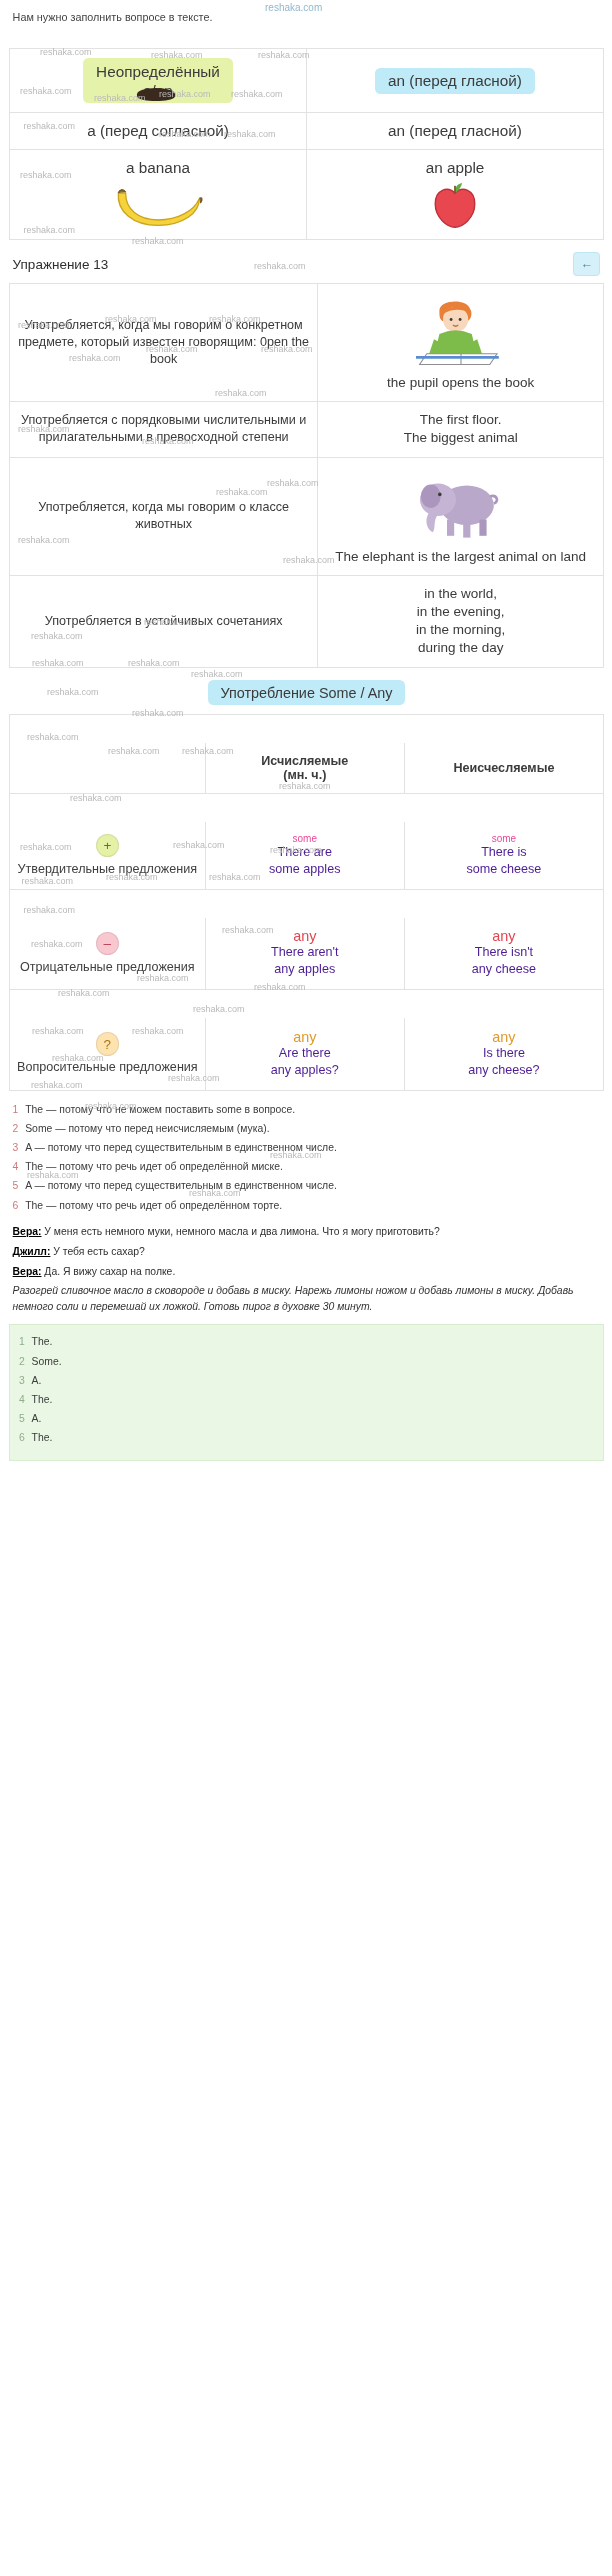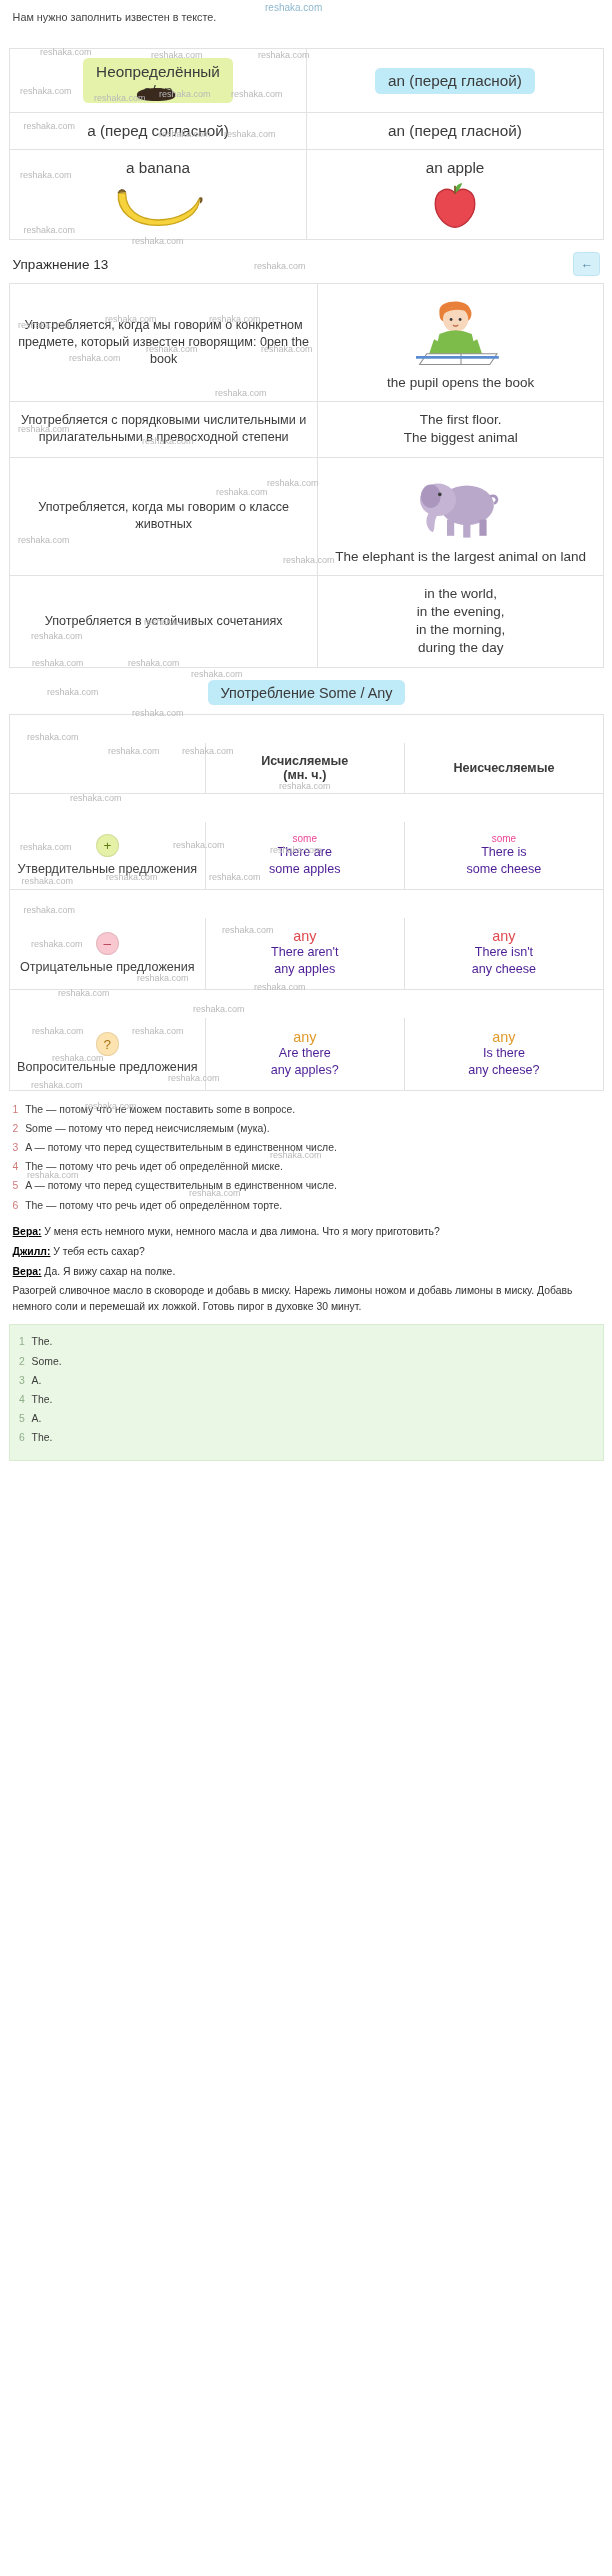--- a/index.html
+++ b/index.html
@@ -121,42 +121,42 @@
   .note {
     display: flex;
     font-size: 10.4px;
     color: #3b3b3b;
     line-height: 1.5;
     padding: 1.8px 0;
   }
   .note .num { color: #d07a7a; width: 12.6px; flex: 0 0 12.6px; }
   .dialog { padding: 1.8px 12.6px; font-size: 10.4px; line-height: 1.55; color: #2f2f2f; }
   .dialog b { color: #000; text-decoration: underline; }
-  .para { padding: 1.8px 12.6px 1.8px 12.6px; font-size: 10.4px; line-height: 1.55; }
+  .para { padding: 1.8px 12.6px 1.8px 12.6px; font-size: 10.4px; line-height: 1.55; font-style: italic; }
 
   .answers {
     margin: 7.2px 9px 0 9px;
     background: #eaf7e4;
     border: 0.9px solid #d8ecd0;
     padding: 7.2px 9px 12.6px 9px;
     position: relative;
     z-index: 2;
   }
   .answers .note { font-size: 10.4px; }
   .answers .num { color: #8fae8a; }
   svg { display: block; }
 </style>
 </head>
 <body>
 
 <div class="page">
 
   <div class="wm top" style="left:265px; top:1.8px;">reshaka.com</div>
 
-  <div class="intro">Нам нужно заполнить известен в тексте.</div>
+  <div class="intro">Нам нужно заполнить вопросе в тексте.</div>
 
   <div class="wm" style="left:40px; top:47px;">reshaka.com</div>
   <div class="wm" style="left:151px; top:50px;">reshaka.com</div>
   <div class="wm" style="left:258px; top:50px;">reshaka.com</div>
   <div class="wm" style="left:20px; top:86px;">reshaka.com</div>
   <div class="wm" style="left:94px; top:93px;">reshaka.com</div>
   <div class="wm" style="left:159px; top:89px;">reshaka.com</div>
   <div class="wm" style="left:231px; top:89px;">reshaka.com</div>
 
   <div style="position:absolute; left:137px; top:88px; width:38px; height:12.6px; background:#3a2a1e; border-radius:50% 50% 40% 40%; z-index:4;"></div>

